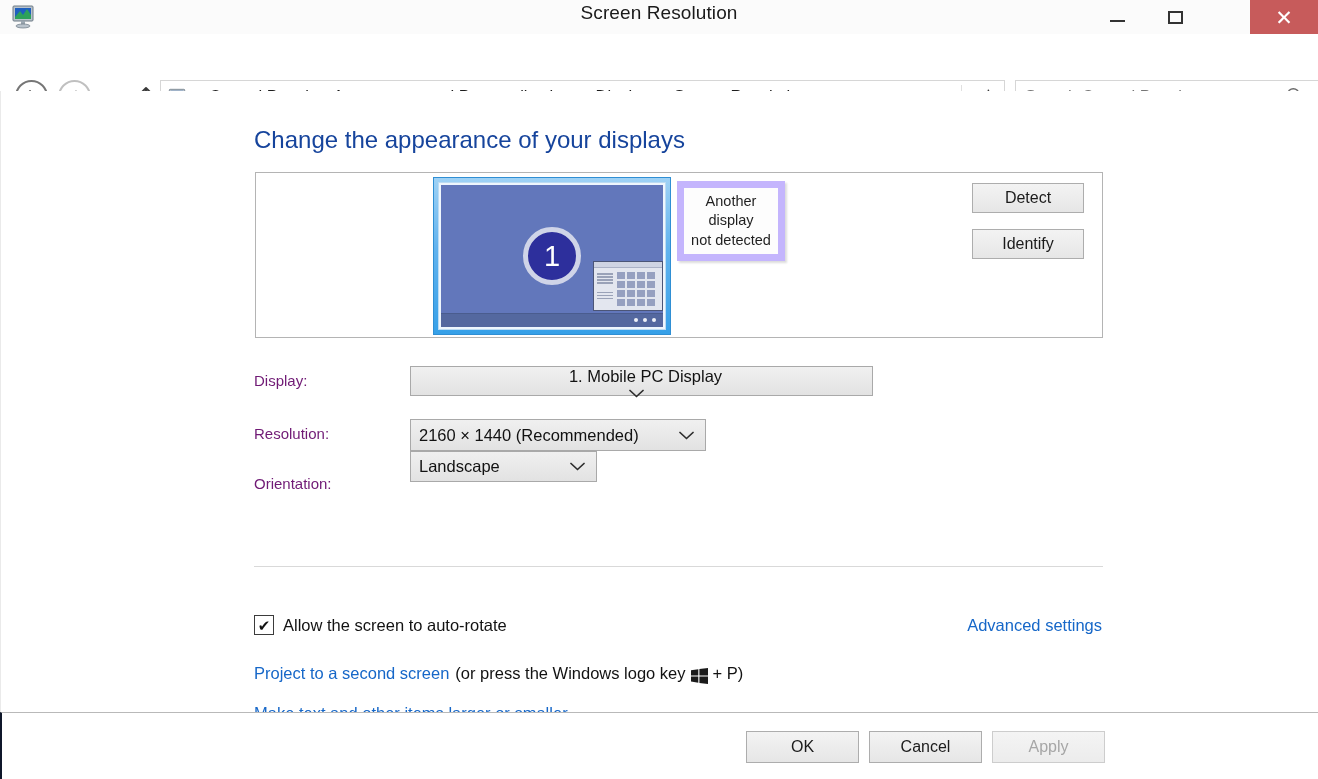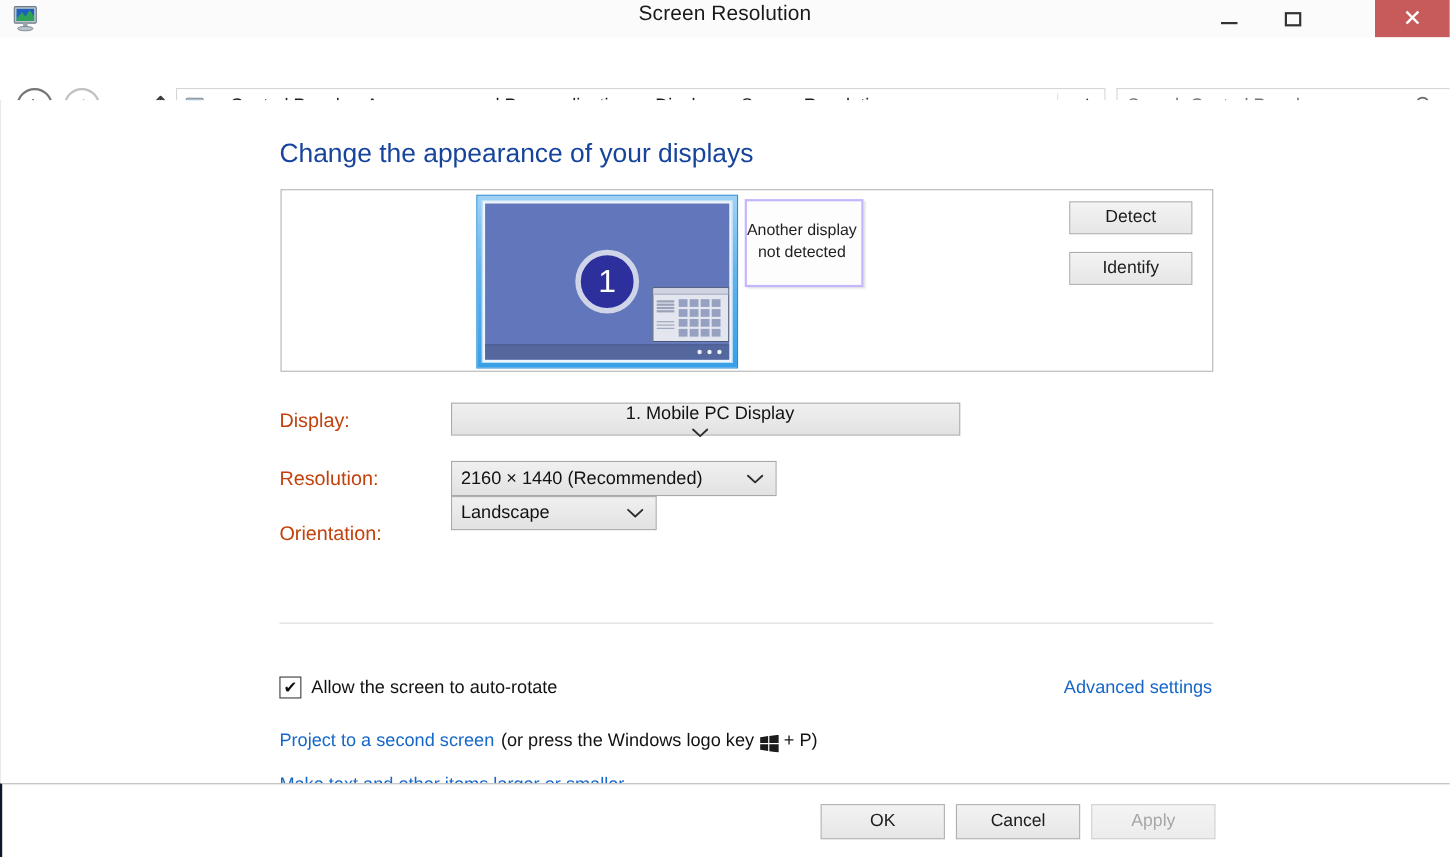--- a/index.html
+++ b/index.html
@@ -70,34 +70,34 @@
   .mon-lines{display:flex;flex-direction:column;gap:8px;width:16px;padding-top:1px;}
   .mon-lines .grp{display:flex;flex-direction:column;gap:1.5px;}
   .mon-lines .grp i{display:block;height:1.5px;background:#9aa2b8;}
   .mon-grid{display:grid;grid-template-columns:repeat(4,8px);grid-template-rows:repeat(4,7px);gap:2px;}
   .mon-grid i{display:block;background:#96a0c0;}
   .mon-taskbar{position:absolute;left:0;right:0;bottom:0;height:13px;background:#54689f;border-top:1px solid #4a5c8e;}
   .mon-dots{position:absolute;right:7px;top:4px;display:flex;gap:5px;}
   .mon-dots i{width:4px;height:4px;border-radius:50%;background:#eef1f8;display:block;}
 
   
-  .notdetected{position:absolute;left:421px;top:8px;width:108px;height:80px;background:#fdfdfd;border:2px solid #c4b5fd;box-shadow:2px 2px 2px rgba(0,0,0,.14);box-sizing:border-box;display:flex;align-items:center;justify-content:flex-start;text-align:center;}
+  .notdetected{position:absolute;left:421px;top:8px;width:108px;height:80px;background:#fdfdfd;border:7px solid #c4b5fd;box-shadow:2px 2px 2px rgba(0,0,0,.14);box-sizing:border-box;display:flex;align-items:center;justify-content:flex-start;text-align:center;}
   .notdetected span{font-size:14.5px;color:#1f1f1f;line-height:1.35;font-family:"Liberation Sans", sans-serif;}
 
   .btn{
     background:linear-gradient(180deg,#f3f3f3 0%,#e6e6e6 100%);
     border:1px solid #adadad;color:#1b1b1b;font-size:16px;
     font-family:"Liberation Sans", sans-serif;cursor:default;box-sizing:border-box;
     display:flex;align-items:center;justify-content:center;
   }
   .btn-detect{position:absolute;left:716px;top:10px;width:112px;height:30px;}
   .btn-identify{position:absolute;left:716px;top:56px;width:112px;height:30px;}
 
   
-  .lbl{position:absolute;left:253px;font-size:18px;color:#c2410c;font-family:"Liberation Sans", sans-serif;}
+  .lbl{position:absolute;left:253px;font-size:15px;color:#701a75;font-family:"Liberation Sans", sans-serif;}
   .lbl-display{top:281px;}
   .lbl-resolution{top:334px;}
   .lbl-orientation{top:384px;}
 
   .combo{
     position:absolute;left:409px;
     background:linear-gradient(180deg,#f0f0f0 0%,#e2e2e2 100%);
     border:1px solid #a9a9a9;box-sizing:border-box;display:flex;align-items:center;
     font-size:16.5px;color:#121212;font-family:"Liberation Sans", sans-serif;cursor:default;
   }

